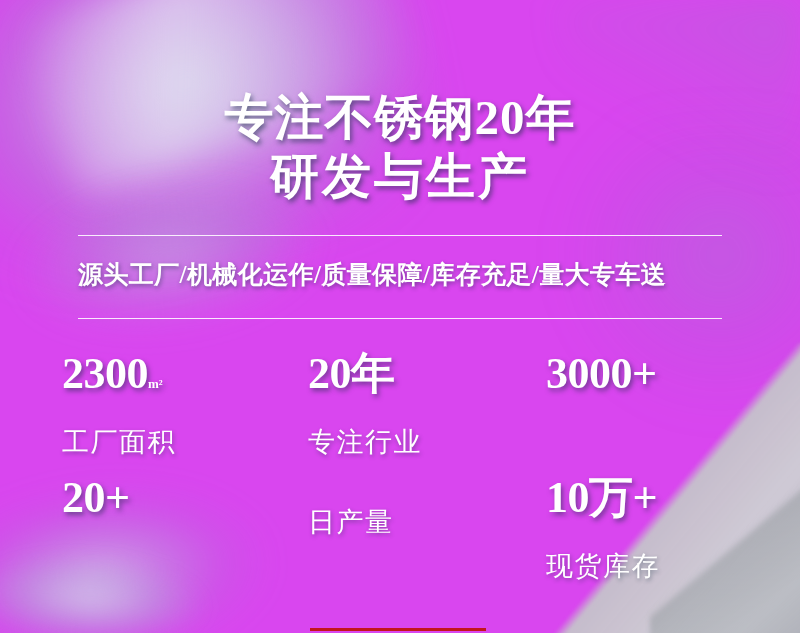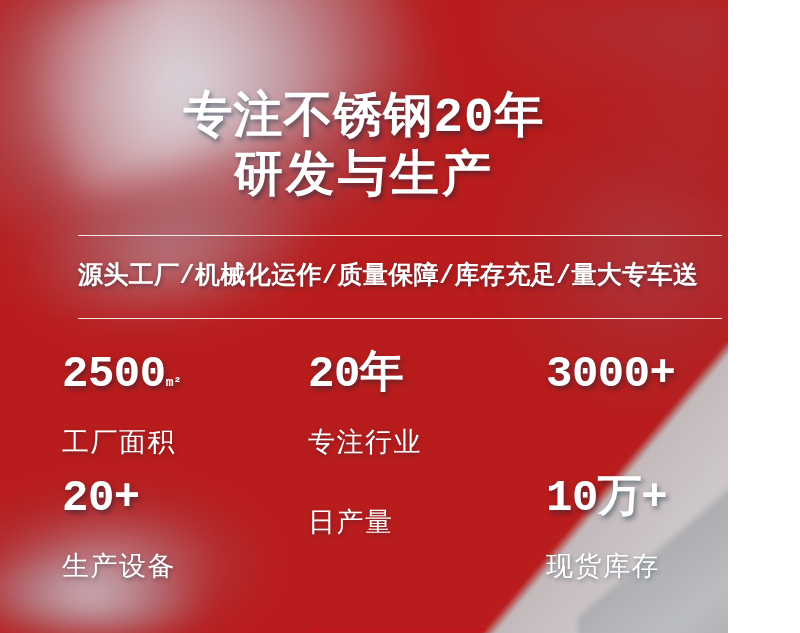--- a/index.html
+++ b/index.html
@@ -4,42 +4,42 @@
 <title>专注不锈钢20年 研发与生产</title>
 <style>
   html, body {
     margin: 0;
     padding: 0;
     background: #ffffff;
   }
 
   .banner {
     position: relative;
-    width: 728px;
+    width: 800px;
     height: 633px;
     overflow: hidden;
-    font-family: Liberation Mono, monospace;
+    font-family: Liberation Serif, serif;
     
     background:
       linear-gradient(160deg,
         rgba(120,148,170,0.55) 0%,
         rgba(90,128,155,0.30) 14%,
         rgba(40,100,130,0.05) 30%,
         rgba(0,0,0,0) 45%),
       linear-gradient(118deg,
         #6d8ca3 0%,
         #5b829c 9%,
         #44768f 20%,
         #2f7290 34%,
         #25708f 50%,
         #237characters 50%,
         #22718f 66%,
         #2a7a98 82%,
         #31829f 100%);
-    background-color: #b91c1c;
+    background-color: #d946ef;
   }
 
   
   .sky-layer {
     position: absolute;
     inset: 0;
     pointer-events: none;
   }
 
   .cloud-tl {
@@ -292,36 +292,35 @@
 
     <div class="divider divider-top"></div>
 
     <div class="subtitle">源头工厂/机械化运作/质量保障/库存充足/量大专车送</div>
 
     <div class="divider divider-bottom"></div>
 
     <div class="stats">
 
       <div class="stat">
-        <div class="stat-value"><span>2500</span><span class="unit">m²</span></div>
+        <div class="stat-value"><span>2300</span><span class="unit">m²</span></div>
         <div class="stat-label">工厂面积</div>
       </div>
 
       <div class="stat">
         <div class="stat-value"><span>20年</span><span class="unit"></span></div>
         <div class="stat-label">专注行业</div>
       </div>
 
       <div class="stat">
         <div class="stat-value"><span>3000+</span><span class="unit"></span></div>
       </div>
 
       <div class="stat">
         <div class="stat-value"><span>20+</span><span class="unit"></span></div>
-        <div class="stat-label">生产设备</div>
       </div>
 
       <div class="stat">
         <div class="stat-label">日产量</div>
       </div>
 
       <div class="stat">
         <div class="stat-value"><span>10万+</span><span class="unit"></span></div>
         <div class="stat-label">现货库存</div>
       </div>

